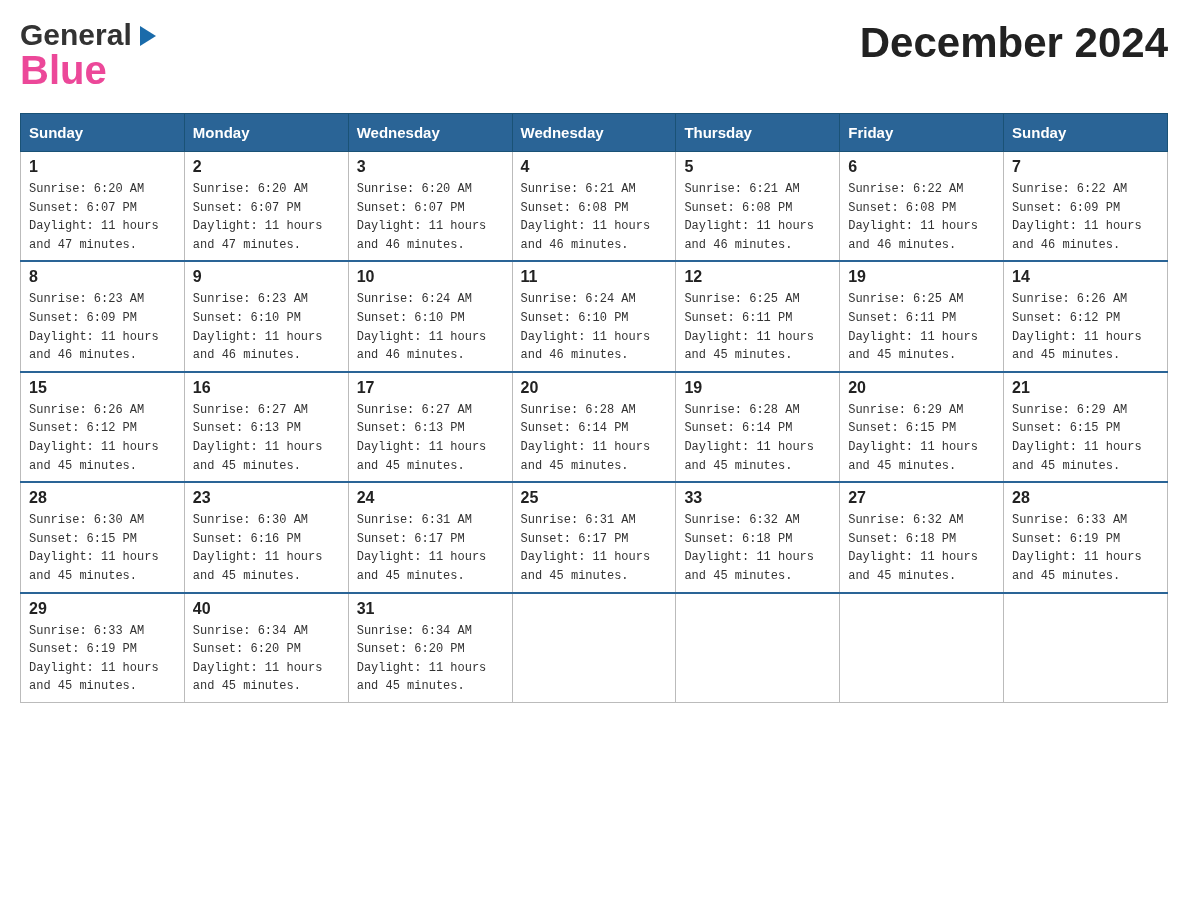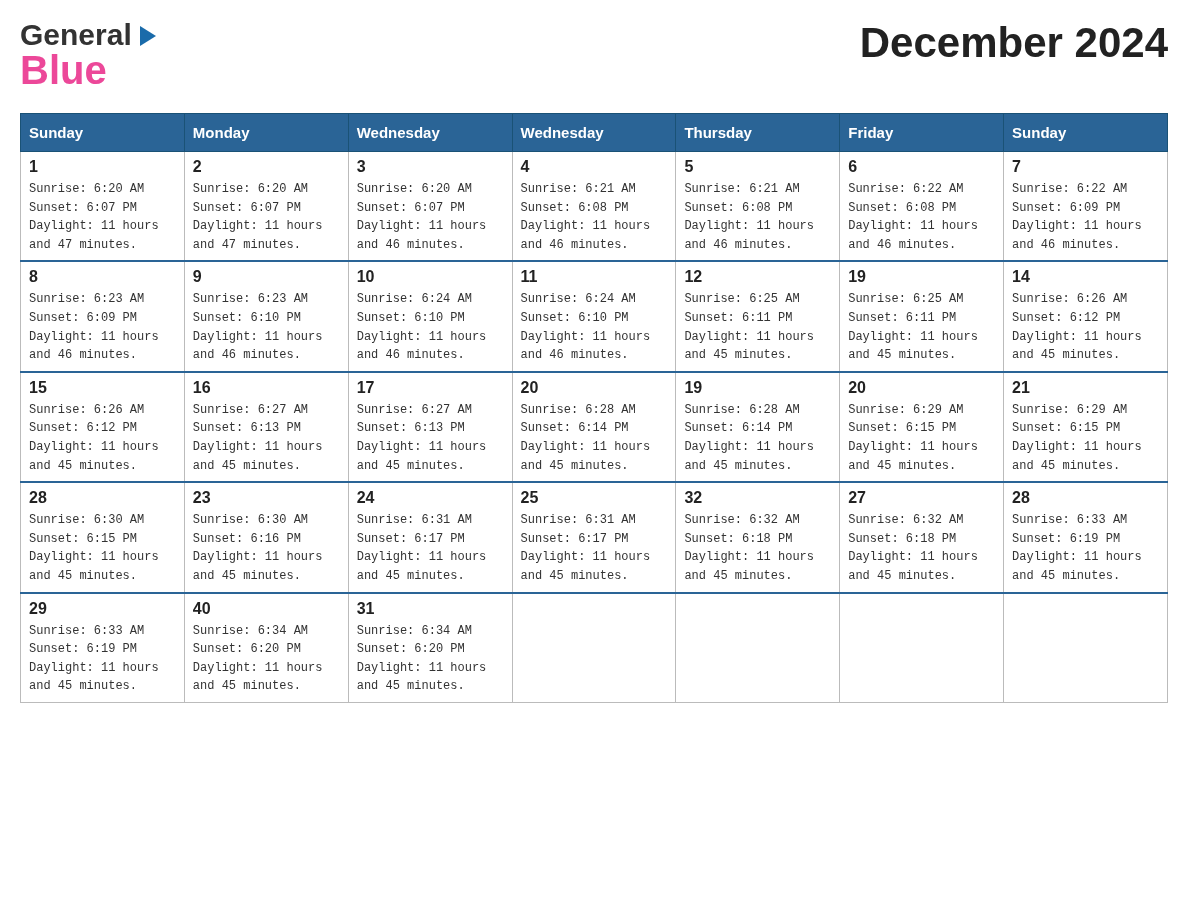--- a/index.html
+++ b/index.html
@@ -209,21 +209,21 @@
       </td>
         <td>
         <span class="day-num">24</span>
         <div class="day-info">Sunrise: 6:31 AM<br>Sunset: 6:17 PM<br>Daylight: 11 hours and 45 minutes.</div>
       </td>
         <td>
         <span class="day-num">25</span>
         <div class="day-info">Sunrise: 6:31 AM<br>Sunset: 6:17 PM<br>Daylight: 11 hours and 45 minutes.</div>
       </td>
         <td>
-        <span class="day-num">32</span>
+        <span class="day-num">33</span>
         <div class="day-info">Sunrise: 6:32 AM<br>Sunset: 6:18 PM<br>Daylight: 11 hours and 45 minutes.</div>
       </td>
         <td>
         <span class="day-num">27</span>
         <div class="day-info">Sunrise: 6:32 AM<br>Sunset: 6:18 PM<br>Daylight: 11 hours and 45 minutes.</div>
       </td>
         <td>
         <span class="day-num">28</span>
         <div class="day-info">Sunrise: 6:33 AM<br>Sunset: 6:19 PM<br>Daylight: 11 hours and 45 minutes.</div>
       </td>

